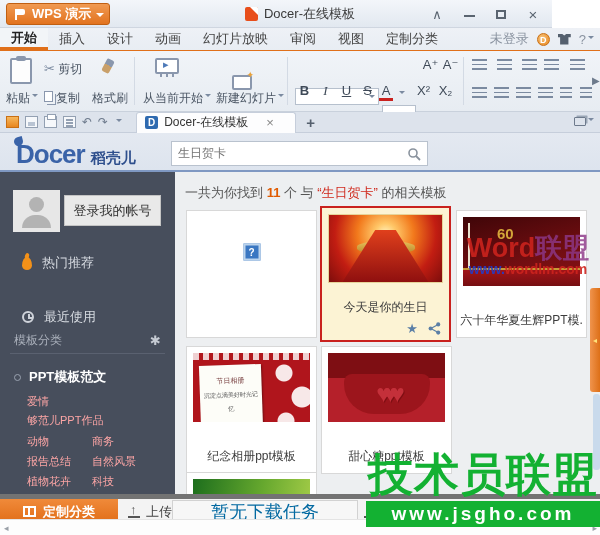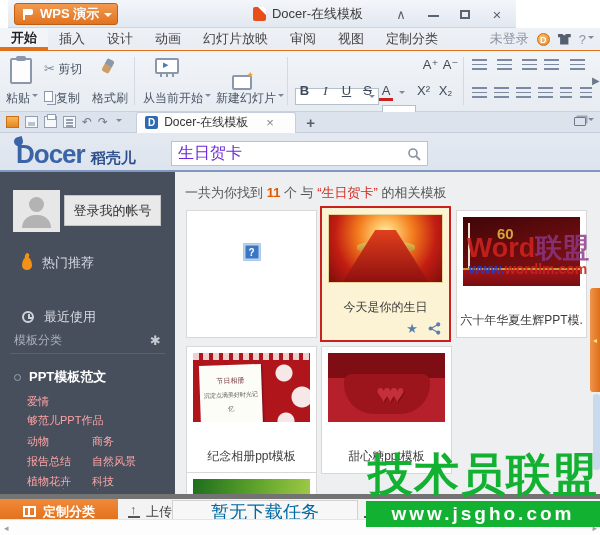--- a/index.html
+++ b/index.html
@@ -2,21 +2,21 @@
 <html><head>
 <meta charset="utf-8">
 <style>
   *{margin:0;padding:0;box-sizing:border-box}
   html,body{width:600px;height:535px}
   .app{position:relative;width:600px;height:535px;overflow:hidden;
        font-family:"Liberation Sans","DejaVu Sans",sans-serif;background:#fff;font-size:12px;color:#333}
   .abs{position:absolute}
 
   
-  .titlebar{left:8px;top:0;width:508px;height:28px;background:linear-gradient(#f3f6fa,#e2e8f0);border-bottom:1px solid #cfd6e0}
+  .titlebar{left:0;top:0;width:552px;height:28px;background:linear-gradient(#f3f6fa,#e2e8f0);border-bottom:1px solid #cfd6e0}
   .wps-btn{left:6px;top:3px;height:22px;padding:0 18px 0 8px;background:linear-gradient(#f09a52,#e2731f);
            border:1px solid #c05f12;border-radius:3px;color:#fff;font-weight:bold;font-size:13px;
            display:flex;align-items:center;gap:6px}
   .wps-flag{width:11px;height:11px;border-left:2px solid #fff;position:relative}
   .wps-flag:before{content:"";position:absolute;left:0;top:0;width:8px;height:6px;background:#fff;border-radius:0 2px 2px 0}
   .wps-caret{position:absolute;right:5px;top:9px;border:4px solid transparent;border-top-color:#fff}
   .title-center{left:0;top:0;width:600px;height:28px;display:flex;align-items:center;justify-content:center;gap:6px;color:#3a3a3a;font-size:13px;pointer-events:none}
   .docicon{width:13px;height:14px;background:#e84e1b;border-radius:2px;position:relative}
   .docicon:before{content:"";position:absolute;right:0;top:0;border:4px solid transparent;border-top-color:#fff;border-right-color:#fff;border-radius:0 2px 0 0}
   .winctrl{top:6px;display:flex;gap:14px;align-items:center;color:#5a6470;font-size:13px}
@@ -72,21 +72,21 @@
   .strip-right{position:absolute;right:6px;top:3px;color:#6d7a8c}
   .layers{display:inline-block;width:12px;height:9px;border:1.5px solid #6d7a8c;border-radius:1px;box-shadow:2px -2px 0 -0.5px #9aa6b5}
 
   
   .docer-head{left:0;top:133px;width:600px;height:39px;background:linear-gradient(#e4e9f1,#dde4ee);border-bottom:2px solid #7f98c2}
   .docer-logo{left:16px;top:139px;display:flex;align-items:baseline;gap:6px}
   .logo-en{font-size:26px;font-weight:bold;color:#3a63a8;letter-spacing:-1px;position:relative}
   .logo-en:before{content:"";position:absolute;left:-2px;top:-2px;width:9px;height:9px;background:#3a63a8;border-radius:50% 0 50% 50%;transform:rotate(-15deg)}
   .logo-cn{font-size:15px;color:#2e4f8d;font-weight:bold}
   .searchbox{left:171px;top:141px;width:257px;height:25px;background:#fff;border:1px solid #b9c2ce;display:flex;align-items:center;padding:0 6px;gap:6px}
-  .searchbox input{flex:1;border:none;outline:none;font-size:16px;color:#6d28d9;font-family:Liberation Sans, sans-serif;background:transparent}
+  .searchbox input{flex:1;border:none;outline:none;font-size:12px;color:#737373;font-family:Liberation Sans, sans-serif;background:transparent}
 
   
   .sidebar{left:0;top:172px;width:175px;height:322px;background:#474e5c;color:#cfd3da}
   .avatar{left:13px;top:18px;width:47px;height:42px;background:#e7e7e7;position:absolute}
   .avatar:before{content:"";position:absolute;left:16px;top:7px;width:15px;height:15px;border-radius:50%;background:#b3b3b3}
   .avatar:after{content:"";position:absolute;left:9px;bottom:4px;width:29px;height:13px;border-radius:14px 14px 0 0;background:#b3b3b3}
   .login-btn{left:64px;top:23px;width:97px;height:31px;background:#e9e9e9;border:1px solid #c4c4c4;color:#333;
              font-size:13px;display:flex;align-items:center;justify-content:center}
   .side-item{left:0;width:175px;height:26px;display:flex;align-items:center;gap:10px;padding-left:22px;font-size:13px;color:#d7dbe1;cursor:pointer}
   .flame{width:10px;height:13px;background:#f39119;border-radius:50% 50% 50% 50%/65% 65% 35% 35%;position:relative}

